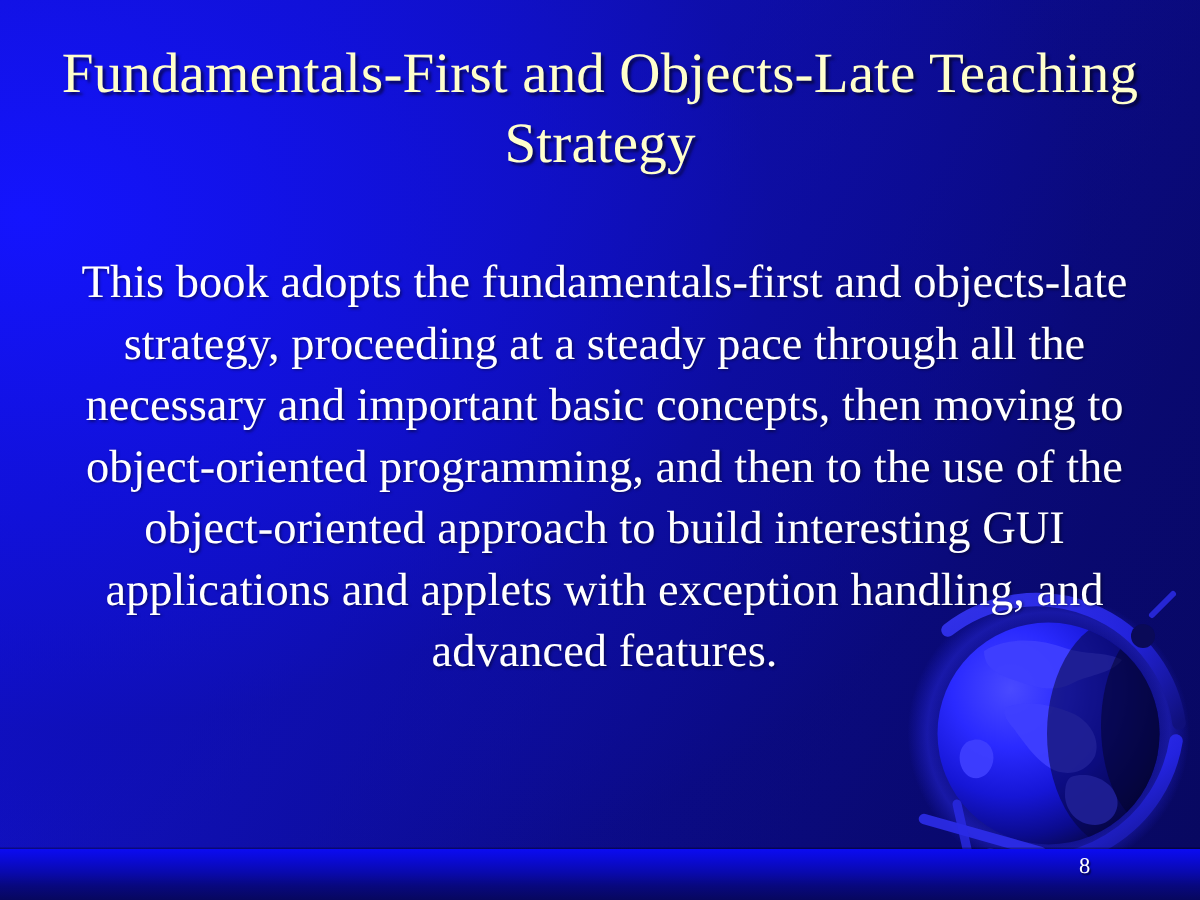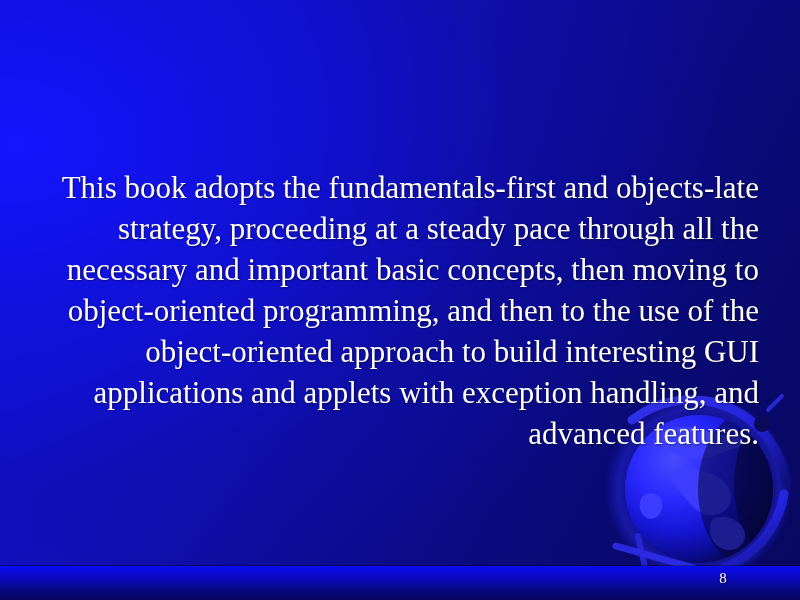--- a/index.html
+++ b/index.html
@@ -58,21 +58,21 @@
     white-space: pre-line;
   }
   #body-text {
     position: absolute;
     left: 47px;
     top: 167px;
     width: 712px;
     color: #ffffff;
     font-size: 31px;
     line-height: 41px;
-    text-align: right;
+    text-align: center;
     text-shadow: 1px 1px 2px rgba(0,0,0,0.45);
   }
 
   
   #bottom-band {
     position: absolute;
     left: 0;
     top: 566px;
     width: 800px;
     height: 34px;
@@ -161,20 +161,21 @@
         <ellipse cx="176" cy="108" rx="40" ry="70" fill="#04042e" opacity="0.55"></ellipse>
       </g>
 
       <path d="M 186 118 A 96 96 0 0 1 62 194" fill="none" stroke="url(#gRing)" stroke-width="9" stroke-linecap="round" opacity="0.9"></path>
 
       <path d="M 18 170 L 96 192" stroke="#2f2ff0" stroke-width="7" stroke-linecap="round" fill="none" opacity="0.85"></path>
       <path d="M 40 160 L 48 196" stroke="#2a2ae6" stroke-width="6" stroke-linecap="round" fill="none" opacity="0.8"></path>
     </svg>
   </div>
 
+  <div id="title">Fundamentals-First and Objects-Late Teaching Strategy</div>
 
   <div id="body-text">This book adopts the fundamentals-first and objects-late strategy, proceeding at a steady pace through all the necessary and important basic concepts, then moving to object-oriented programming, and then to the use of the object-oriented approach to build interesting GUI applications and applets with exception handling, and advanced features.</div>
 
   <div id="band-topline"></div>
   <div id="bottom-band"></div>
   <div id="page-number">8</div>
 
 </div>
 
 </body></html>

